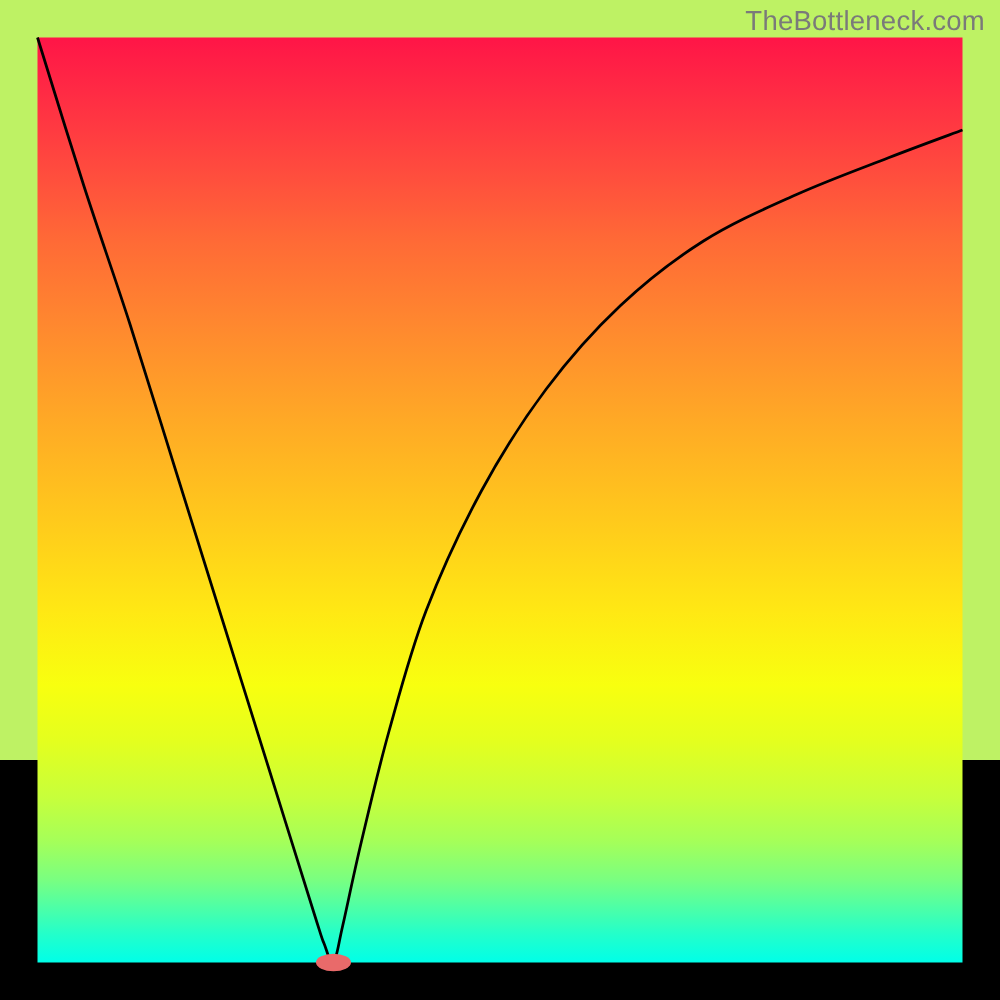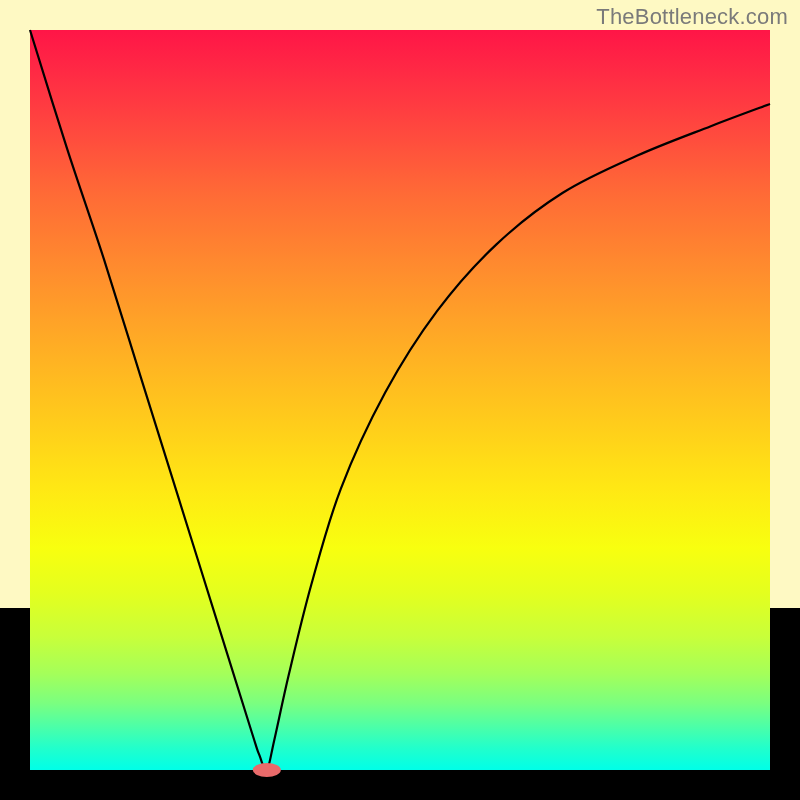--- a/index.html
+++ b/index.html
@@ -8,21 +8,21 @@
     width: 800px;
     height: 800px;
     background: #000;
     overflow: hidden;
     font-family: Arial, Helvetica, sans-serif;
   }
   .frame {
     position: relative;
     width: 800px;
     height: 608px;
-    background: #fef9c3;
+    background: #bef264;
   }
   .plot-area {
     position: absolute;
     left: 30px;
     top: 30px;
     width: 740px;
     height: 740px;
     background: linear-gradient(to bottom,
       #ff1547 0%,
       #ff2b44 6%,

